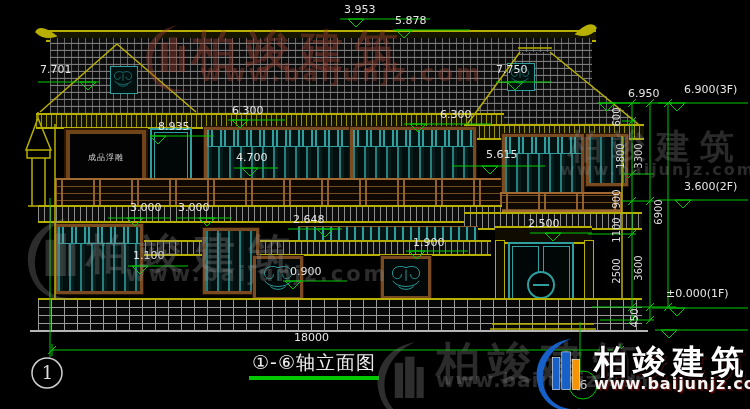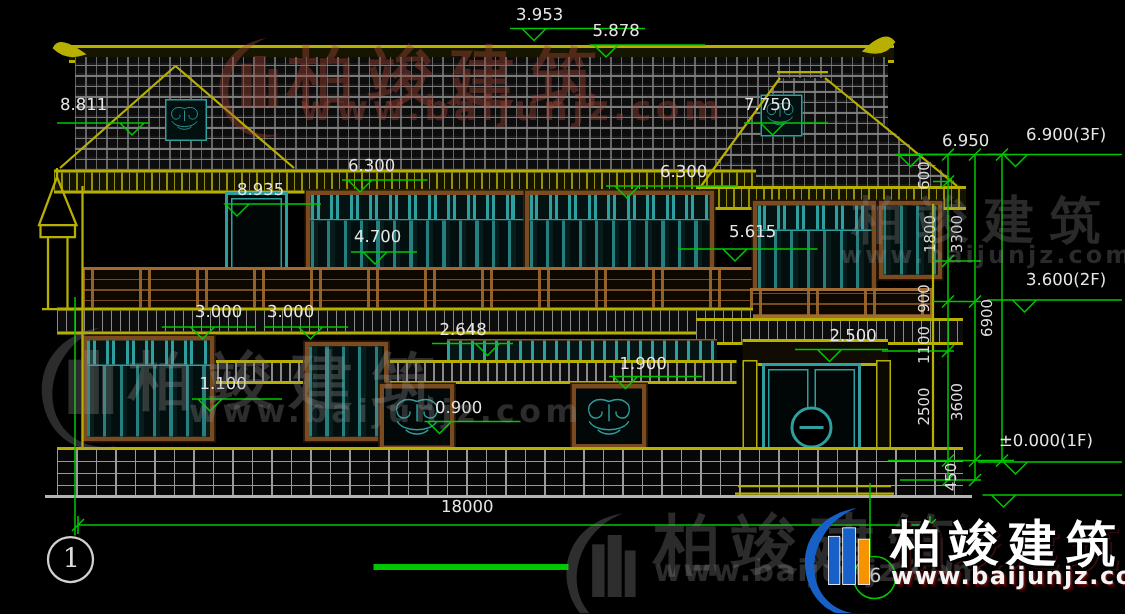--- a/index.html
+++ b/index.html
@@ -60,20 +60,23 @@
       </svg>
   </div>
   <div class="abs" style="left:507px;top:63px;width:26px;height:26px;border:1px solid #2e9e9e;background:#021010">
     <svg viewBox="0 0 40 34" width="24" height="24">
         <g fill="none" stroke="#2e9e9e">
           <path d="M20 6 C10 2 4 8 6 14 C8 20 16 18 15 13 M20 6 C30 2 36 8 34 14 C32 20 24 18 25 13 M20 8 V20 M12 26 C16 30 24 30 28 26 M6 20 C10 28 30 28 34 20"></path>
         </g>
       </svg>
   </div>
 
+  <div class="abs relief" style="left:66px;top:130px;width:72px;height:47px">
+    <span>成品浮雕</span>
+  </div>
   <div class="abs door-teal" style="left:150px;top:128px;width:38px;height:75px">
     <div class="leaf"></div>
   </div>
   <div class="abs win" style="left:204px;top:127px;width:142px;height:53px">
     <div class="wtop"></div>
     <div class="wbody"></div>
   </div>
   <div class="abs win" style="left:350px;top:127px;width:120px;height:53px">
     <div class="wtop"></div>
     <div class="wbody"></div>
@@ -168,50 +171,51 @@
       <path d="M52 350 H620 M48 354 l8 -8 M616 354 l8 -8 M52 344 V356 M620 344 V356"></path>
       <path d="M50 198 V357"></path>
       <path d="M580 322 V371"></path>
       <circle cx="583" cy="385" r="14"></circle>
     </g>
     <circle cx="47" cy="373" r="15" stroke="#d0d0d0" fill="none" stroke-width="1.5"></circle>
   </svg>
 
   <div class="dim" style="left:344px;top:4px">3.953</div>
   <div class="dim" style="left:395px;top:15px">5.878</div>
-  <div class="dim" style="left:40px;top:64px">8.811</div>
+  <div class="dim" style="left:40px;top:64px">7.701</div>
   <div class="dim" style="left:496px;top:64px">7.750</div>
   <div class="dim" style="left:628px;top:88px">6.950</div>
   <div class="dim" style="left:684px;top:84px">6.900(3F)</div>
   <div class="dim" style="left:232px;top:105px">6.300</div>
   <div class="dim" style="left:440px;top:109px">6.300</div>
   <div class="dim" style="left:158px;top:121px">8.935</div>
   <div class="dim" style="left:236px;top:152px">4.700</div>
   <div class="dim" style="left:486px;top:149px">5.615</div>
   <div class="dim" style="left:684px;top:181px">3.600(2F)</div>
   <div class="dim" style="left:130px;top:202px">3.000</div>
   <div class="dim" style="left:178px;top:202px">3.000</div>
   <div class="dim" style="left:293px;top:214px">2.648</div>
-  <div class="dim" style="left:553px;top:218px">2.500</div>
+  <div class="dim" style="left:528px;top:218px">2.500</div>
   <div class="dim" style="left:413px;top:237px">1.900</div>
   <div class="dim" style="left:133px;top:250px">1.100</div>
   <div class="dim" style="left:290px;top:266px">0.900</div>
   <div class="dim" style="left:666px;top:288px">±0.000(1F)</div>
   <div class="dim" style="left:294px;top:332px">18000</div>
 
   <div class="vdim" style="left:595px;top:111px">600</div>
   <div class="vdim" style="left:599px;top:150px">1800</div>
   <div class="vdim" style="left:595px;top:193px">900</div>
   <div class="vdim" style="left:595px;top:224px">1100</div>
   <div class="vdim" style="left:595px;top:265px">2500</div>
   <div class="vdim" style="left:613px;top:312px">450</div>
   <div class="vdim" style="left:617px;top:150px">3300</div>
   <div class="vdim" style="left:617px;top:262px">3600</div>
   <div class="vdim" style="left:637px;top:206px">6900</div>
 
+  <div class="title" style="left:252px;top:350px">①-⑥轴立面图</div>
   <div class="abs" style="left:249px;top:376px;width:130px;height:4px;background:#00c800"></div>
   <div class="abs" style="left:41px;top:362px;width:13px;text-align:center;color:#ddd;font-size:18px;font-family:'DejaVu Serif',serif">1</div>
   <div class="abs" style="left:578px;top:377px;width:11px;text-align:center;color:#cfcfcf;font-size:13px">6</div>
 
   <svg class="abs" viewBox="0 0 60 90" style="left:140px;top:20px;width:52px;height:78px;color:rgba(165,70,55,.40)">
     <path d="M44 6 C18 10 4 30 8 52 C12 76 34 88 54 80 C30 84 14 68 14 48 C14 28 28 12 44 6 Z" fill="currentColor"></path>
     <rect x="24" y="26" width="8" height="34" fill="currentColor"></rect>
       <rect x="34" y="20" width="9" height="40" fill="currentColor"></rect>
       <rect x="45" y="30" width="7" height="30" fill="currentColor"></rect>
   </svg>

